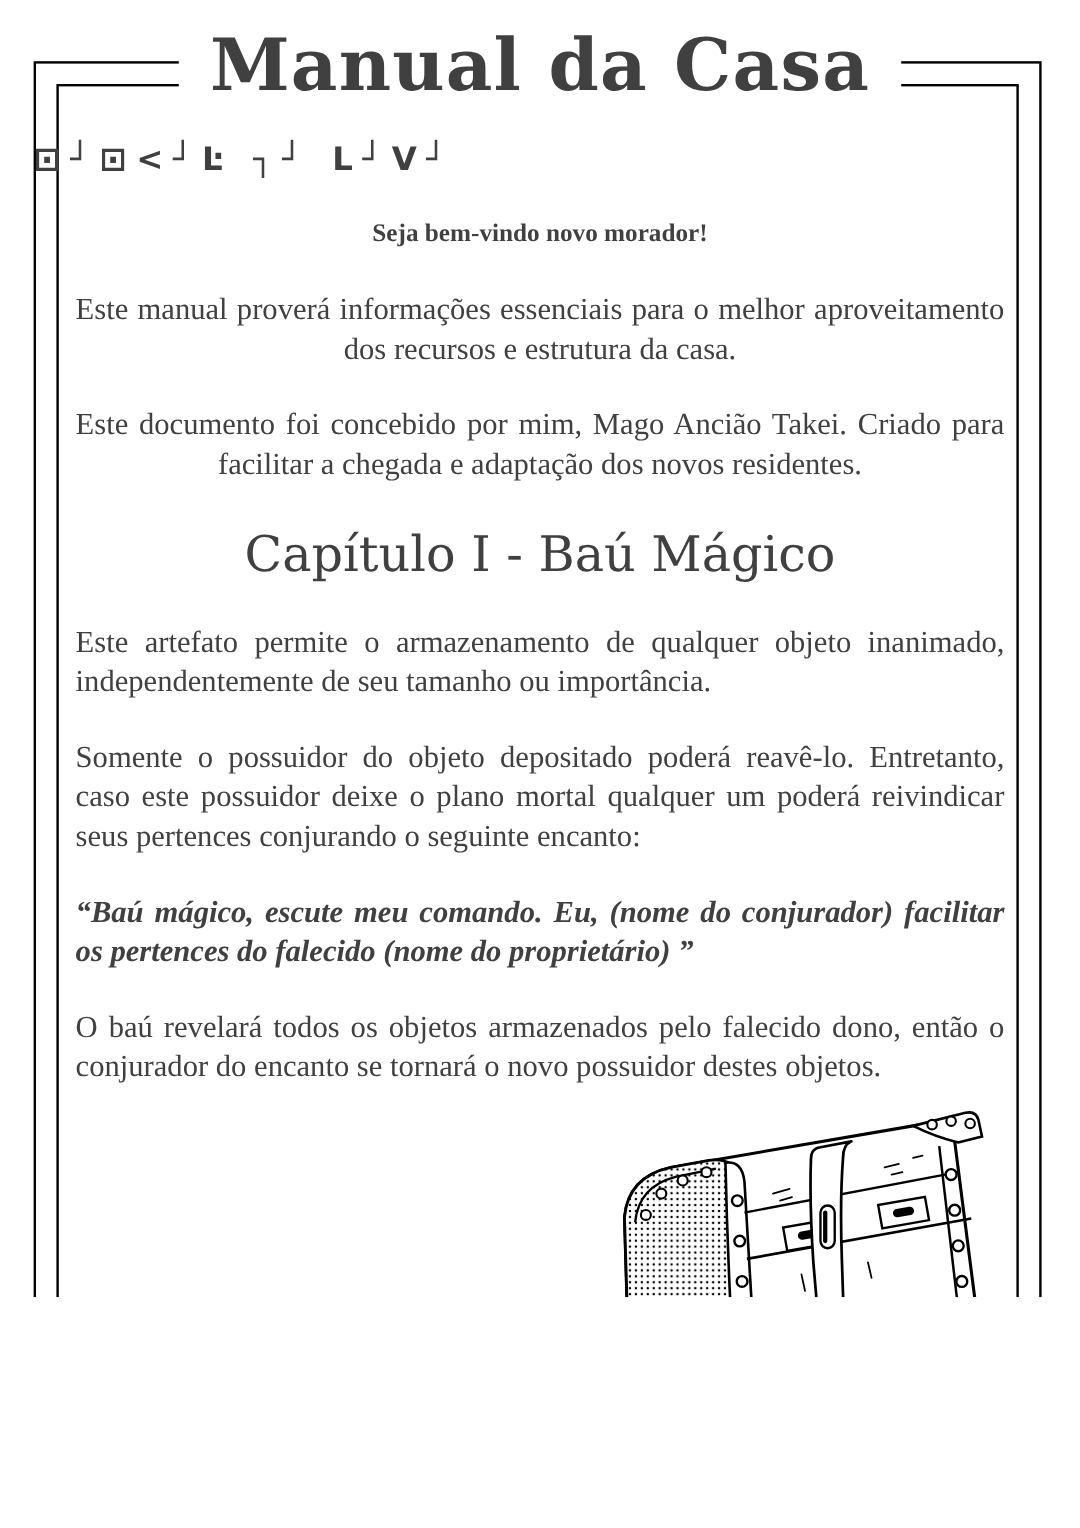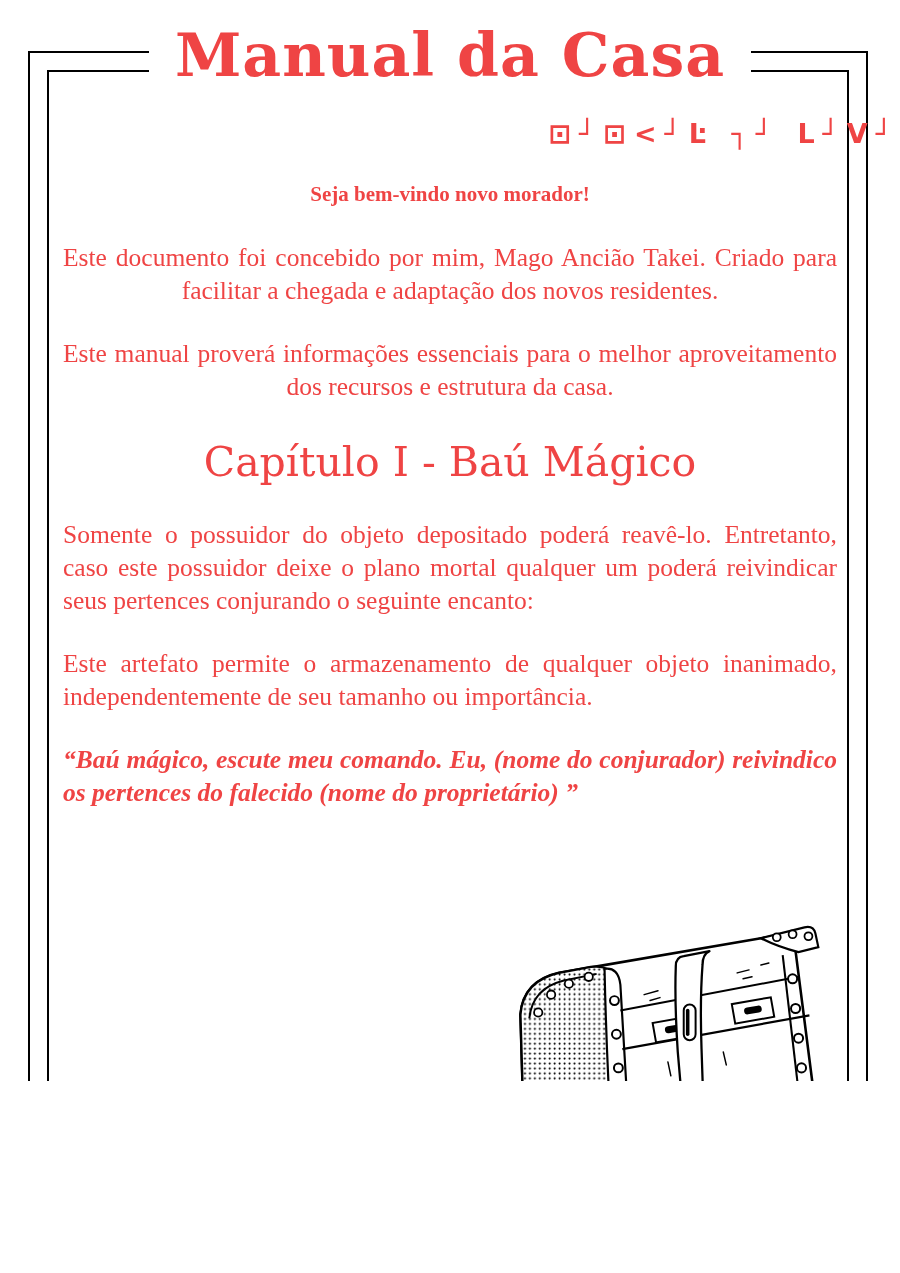--- a/index.html
+++ b/index.html
@@ -1,32 +1,32 @@
 <!DOCTYPE html>
 <html><head>
 <meta charset="utf-8">
 <style>
   html,body{margin:0;padding:0;background:#ffffff;}
   .page{
-    position:relative;width:900px;height:1081px;background:#ffffff;color:#ef4444;
+    position:relative;width:900px;height:1081px;background:#ffffff;color:#404040;
     font-family:"Liberation Serif", serif;overflow:hidden;
   }
   .frame{position:absolute;border:2px solid #000;box-sizing:border-box;background:transparent;}
   .frame-outer{left:28px;top:51px;width:840px;height:1156px;}
   .frame-inner{left:47px;top:70px;width:802px;height:1120px;}
 
   .title-wrap{position:absolute;top:16px;left:0;right:0;text-align:center;z-index:3;}
   .title-wrap h1{
     display:inline-block;margin:0;padding:0 26px;background:#ffffff;
     font-family:"DejaVu Serif", serif;font-weight:bold;font-size:60px;line-height:1.3;
     letter-spacing:1px;
   }
   .runes{
-    position:absolute;top:118px;left:0;right:0;text-align:right;z-index:3;
-    font-family:"DejaVu Sans", sans-serif;font-size:27px;font-weight:bold;letter-spacing:8px;
+    position:absolute;top:118px;left:0;right:0;text-align:left;z-index:3;
+    font-family:"DejaVu Sans", sans-serif;font-size:27px;font-weight:bold;letter-spacing:8px;padding-left:28px;
   }
 
   .content{position:absolute;left:63px;top:178px;width:774px;z-index:2;font-size:25.5px;line-height:33px;}
   .content p{margin:30px 0 0 0;text-align:justify;}
   .welcome{margin:0;font-size:21px;line-height:33px;text-align:center;font-weight:bold;}
   .center-last{text-align:justify;text-align-last:center;}
   .chapter{
     margin:34px 0 0 0;text-align:center;font-family:"DejaVu Serif", serif;
     font-size:41px;line-height:1.25;font-weight:normal;
   }
@@ -44,26 +44,27 @@
   <div class="frame frame-inner"></div>
 
   <header class="title-wrap">
     <h1>Manual da Casa</h1>
   </header>
 
   <div class="runes">⊡┘⊡&lt;┘Ŀ ┐┘ L┘V┘</div>
 
   <main class="content">
     <h2 class="welcome">Seja bem-vindo novo morador!</h2>
+    <p class="center-last">Este manual proverá informações essenciais para o melhor aproveitamento dos recursos e estrutura da casa.</p>
     <p class="center-last">Este documento foi concebido por mim, Mago Ancião Takei. Criado para facilitar a chegada e adaptação dos novos residentes.</p>
-    <p class="center-last">Este manual proverá informações essenciais para o melhor aproveitamento dos recursos e estrutura da casa.</p>
     <h3 class="chapter">Capítulo I - Baú Mágico</h3>
+    <p>Este artefato permite o armazenamento de qualquer objeto inanimado, independentemente de seu tamanho ou importância.</p>
     <p>Somente o possuidor do objeto depositado poderá reavê-lo. Entretanto, caso este possuidor deixe o plano mortal qualquer um poderá reivindicar seus pertences conjurando o seguinte encanto:</p>
-    <p>Este artefato permite o armazenamento de qualquer objeto inanimado, independentemente de seu tamanho ou importância.</p>
-    <p class="quote">“Baú mágico, escute meu comando. Eu, (nome do conjurador) reivindico os pertences do falecido (nome do proprietário) ”</p>
+    <p class="quote">“Baú mágico, escute meu comando. Eu, (nome do conjurador) facilitar os pertences do falecido (nome do proprietário) ”</p>
+    <p>O baú revelará todos os objetos armazenados pelo falecido dono, então o conjurador do encanto se tornará o novo possuidor destes objetos.</p>
   </main>
 
   <figure class="chest">
     <svg viewBox="0 0 390 270" xmlns="http://www.w3.org/2000/svg">
       <defs>
         <pattern id="tone" width="5" height="5" patternUnits="userSpaceOnUse">
           <rect width="5" height="5" fill="#ffffff"></rect>
           <circle cx="1.6" cy="1.6" r="1.05" fill="#000000"></circle>
         </pattern>
       </defs>

